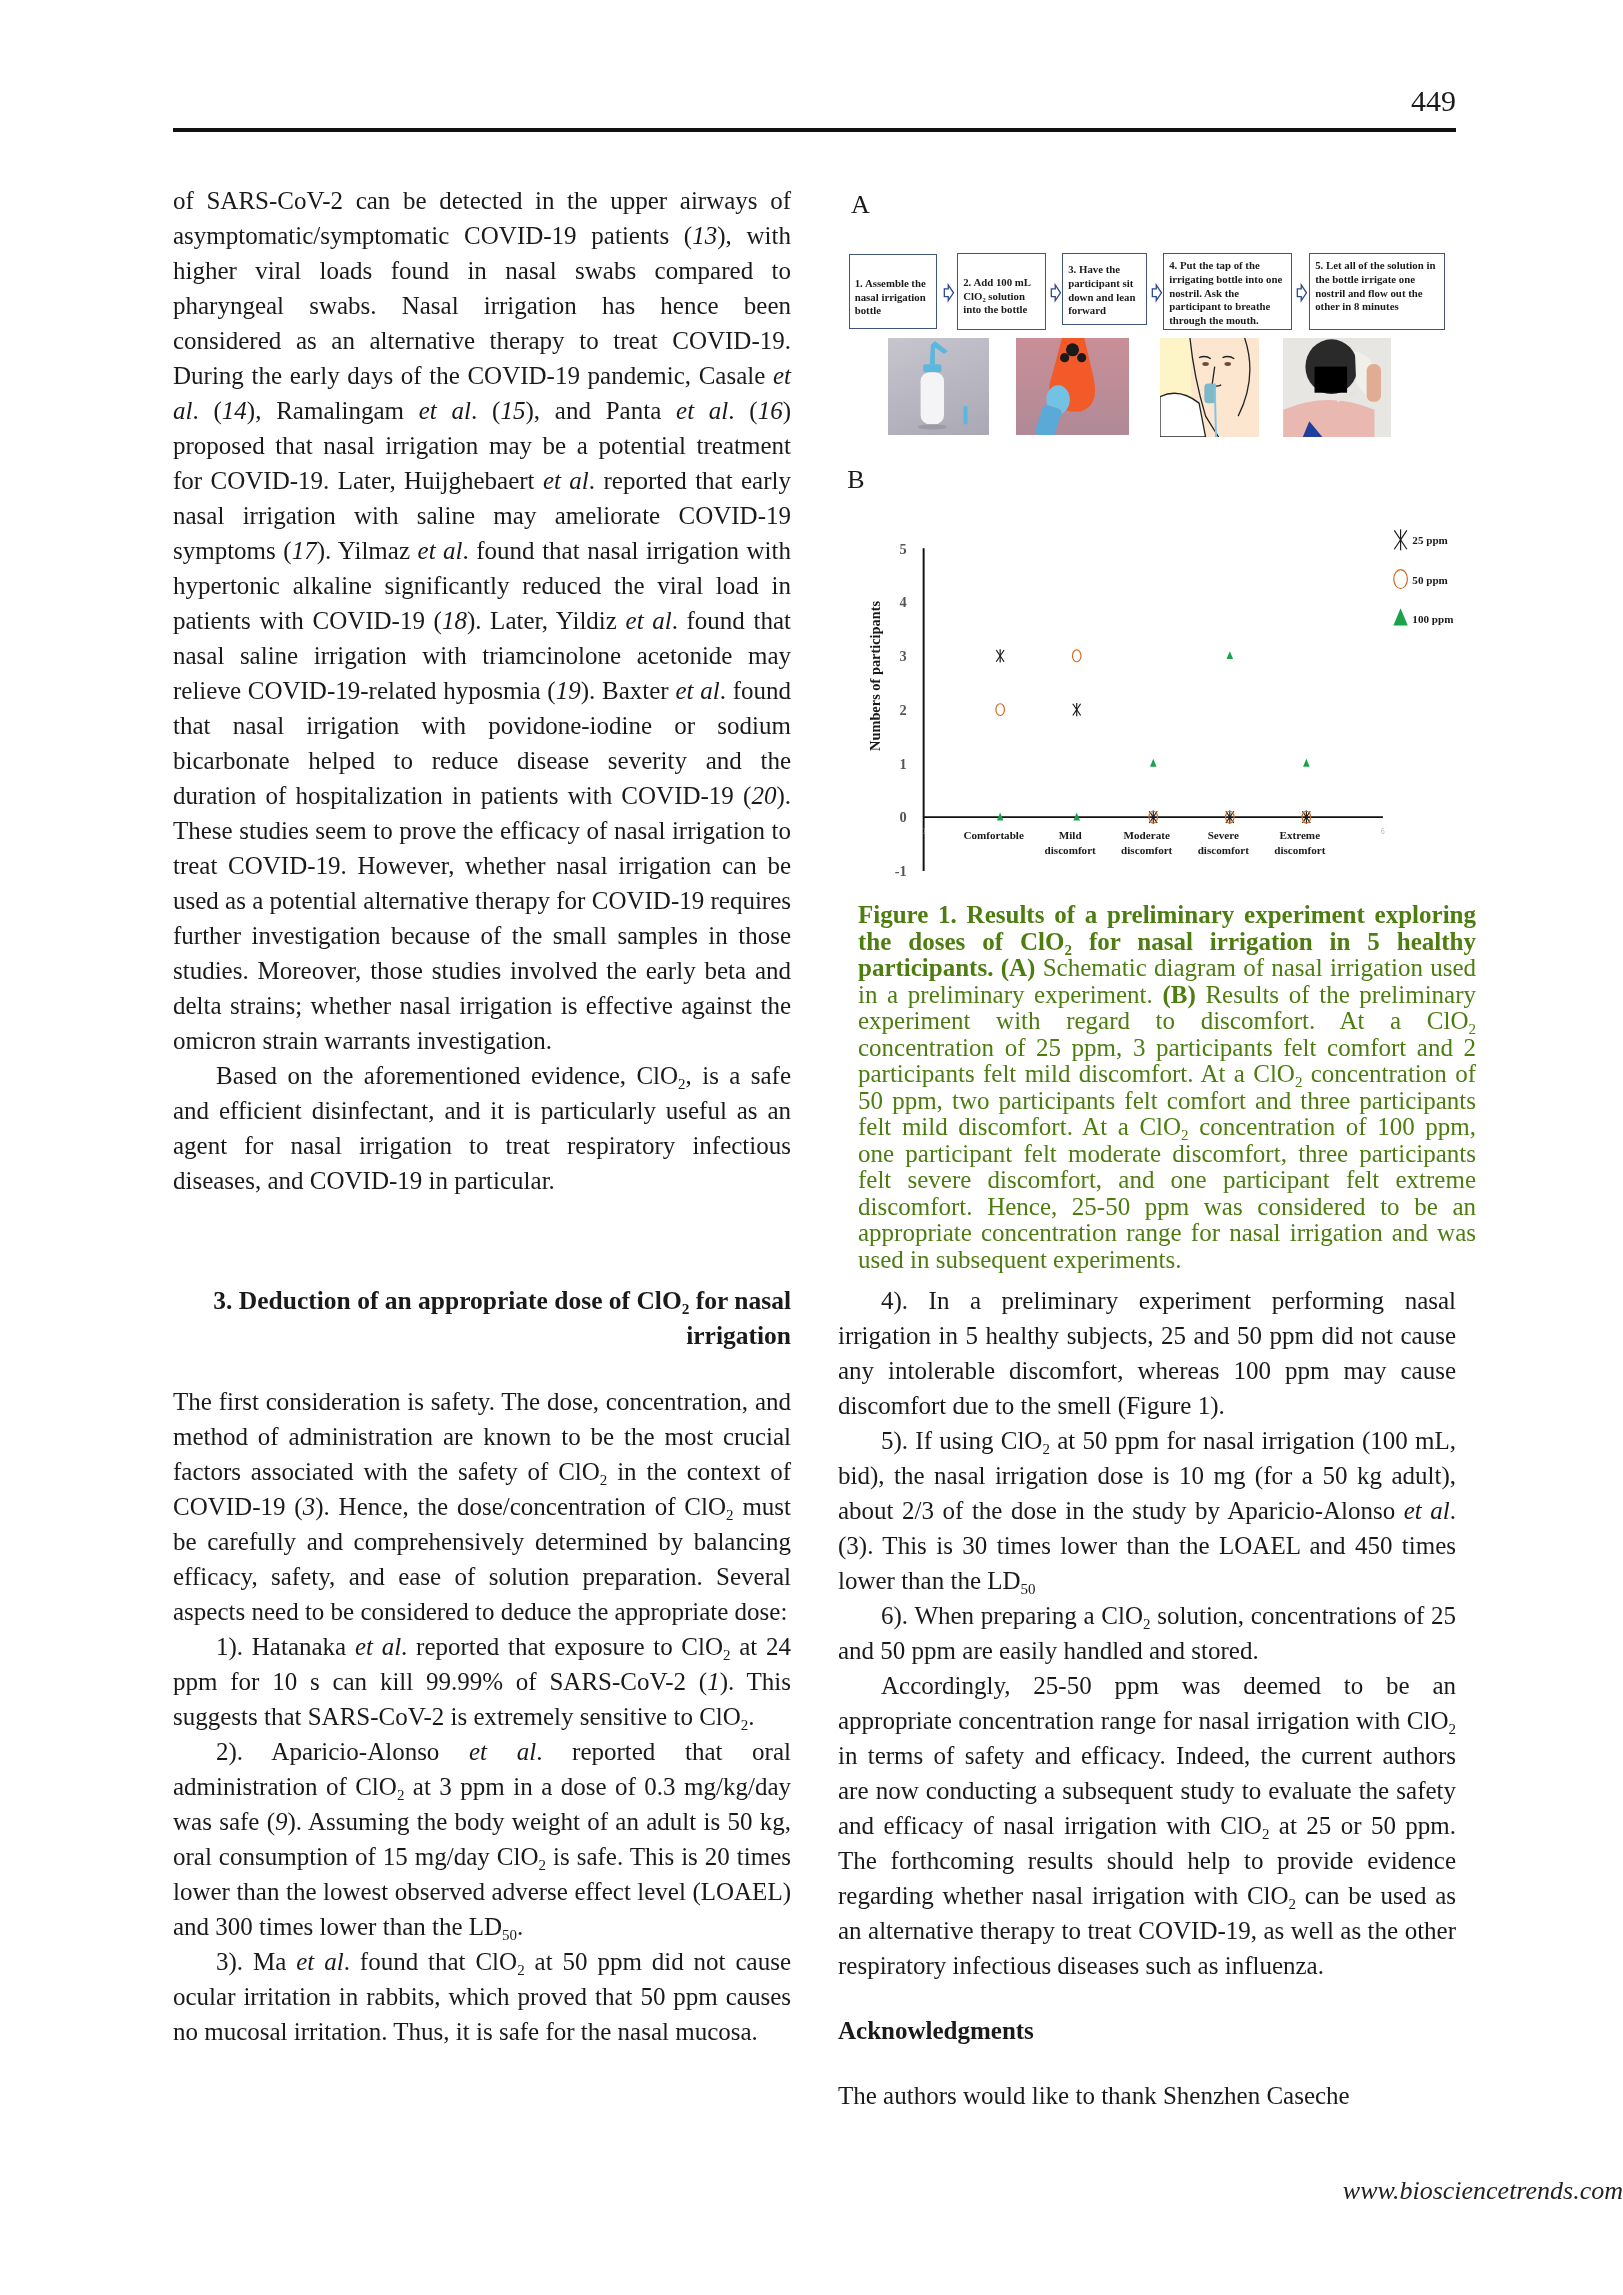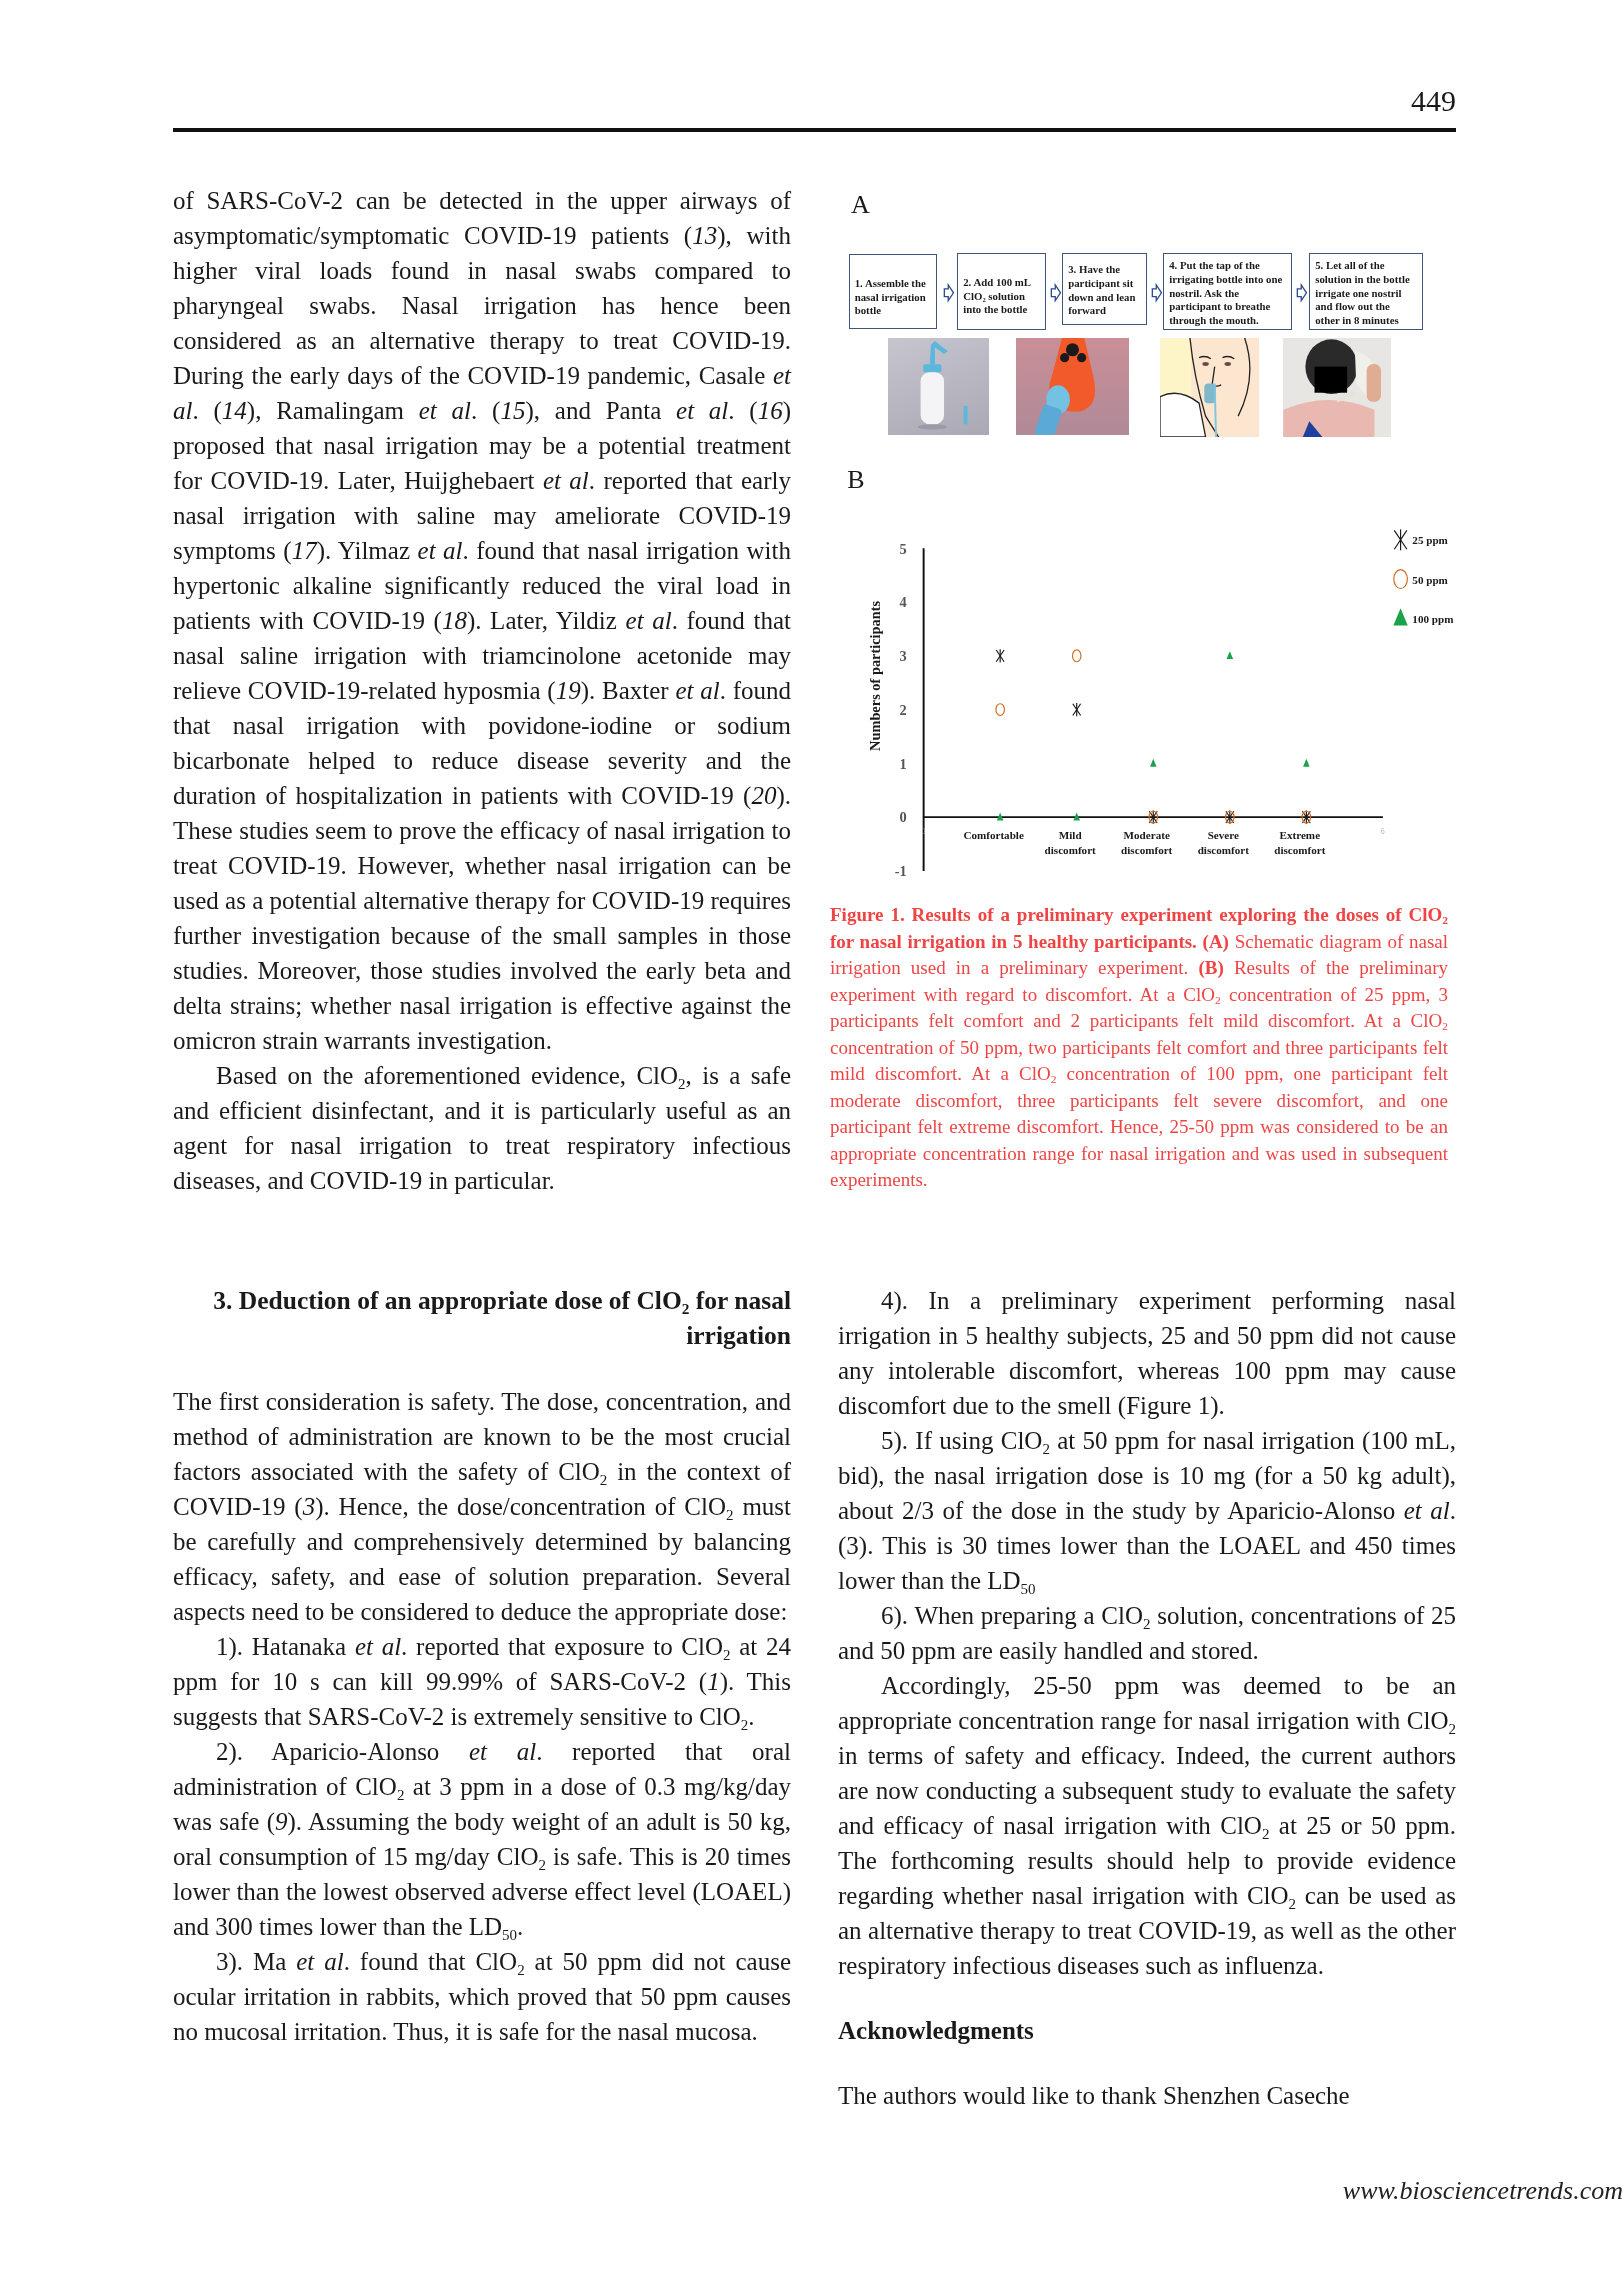--- a/index.html
+++ b/index.html
@@ -24,22 +24,22 @@
   i { font-style: italic; margin-top: 28px; }
 
   
   .panel-label { font-size: 26px; font-family: "Liberation Serif", serif; }
   .flow-box { position: absolute; border: 1.3px solid #41557a; background: #fff;
               font-family: "Liberation Serif", serif; font-weight: bold; font-size: 10.8px;
               line-height: 13.7px; padding: 3.9px 5.2px; box-sizing: border-box; color: #1a1a1a; }
   .flow-arrow { position: absolute; width: 11.8px; height: 19.6px; }
   .photo { position: absolute; overflow: hidden; }
 
-  .fig-caption { left: 830px; top: 902px; width: 618px; font-size: 19px; line-height: 26.5px;
-                 text-align: justify; color: #ef4444; }
+  .fig-caption { left: 858px; top: 902px; width: 618px; font-size: 25px; line-height: 26.5px;
+                 text-align: justify; color: #4d7c0f; }
   .fig-caption b { font-weight: bold; }
 
   .footer-url { left: 0; width: 1623px; top: 2176px; text-align: right; font-style: italic; font-size: 26px; color: #222; }
 
   svg text { font-family: "Liberation Serif", serif; }
 </style>
 </head>
 <body>
 
 <div class="abs running-head">
@@ -89,21 +89,21 @@
   </div>
   <svg class="flow-arrow" style="left:313px; top:93px;" viewBox="0 0 18 30">
     <path d="M2 9 H8 V3 L16 15 L8 27 V21 H2 Z" fill="#fff" stroke="#2d4a8a" stroke-width="2"></path>
   </svg>
   <div class="flow-box" style="left:325px; top:63px; width:129px; height:77px; padding-top:5.2px;">
     <span>4. Put the tap of the irrigating bottle into one nostril. Ask the participant to breathe through the mouth.</span>
   </div>
   <svg class="flow-arrow" style="left:458px; top:93px;" viewBox="0 0 18 30">
     <path d="M2 9 H8 V3 L16 15 L8 27 V21 H2 Z" fill="#fff" stroke="#2d4a8a" stroke-width="2"></path>
   </svg>
-  <div class="flow-box" style="left:471px; top:63px; width:114px; height:77px; padding-top:5.2px;">
+  <div class="flow-box" style="left:471px; top:63px; width:136px; height:77px; padding-top:5.2px;">
     <span>5. Let all of the solution in the bottle irrigate one nostril and flow out the other in 8 minutes</span>
   </div>
 
   <div class="photo" style="left:50px; top:148px; width:101px; height:97px; background: linear-gradient(160deg,#c7c6cf,#a9a8b4);">
     <svg width="101" height="97" viewBox="0 0 155 148">
       <path d="M66 10 L72 4 L92 20 L86 24 L72 14 L72 40 L64 40 Z" fill="#5bb8dc"></path>
       <rect x="54" y="40" width="28" height="12" rx="3" fill="#5bb8dc"></rect>
       <rect x="50" y="52" width="36" height="80" rx="14" fill="#f4f4f6"></rect>
       <rect x="116" y="104" width="6" height="28" fill="#5bb8dc"></rect>
       <ellipse cx="68" cy="136" rx="22" ry="4" fill="#8d8c98" opacity="0.6"></ellipse>

